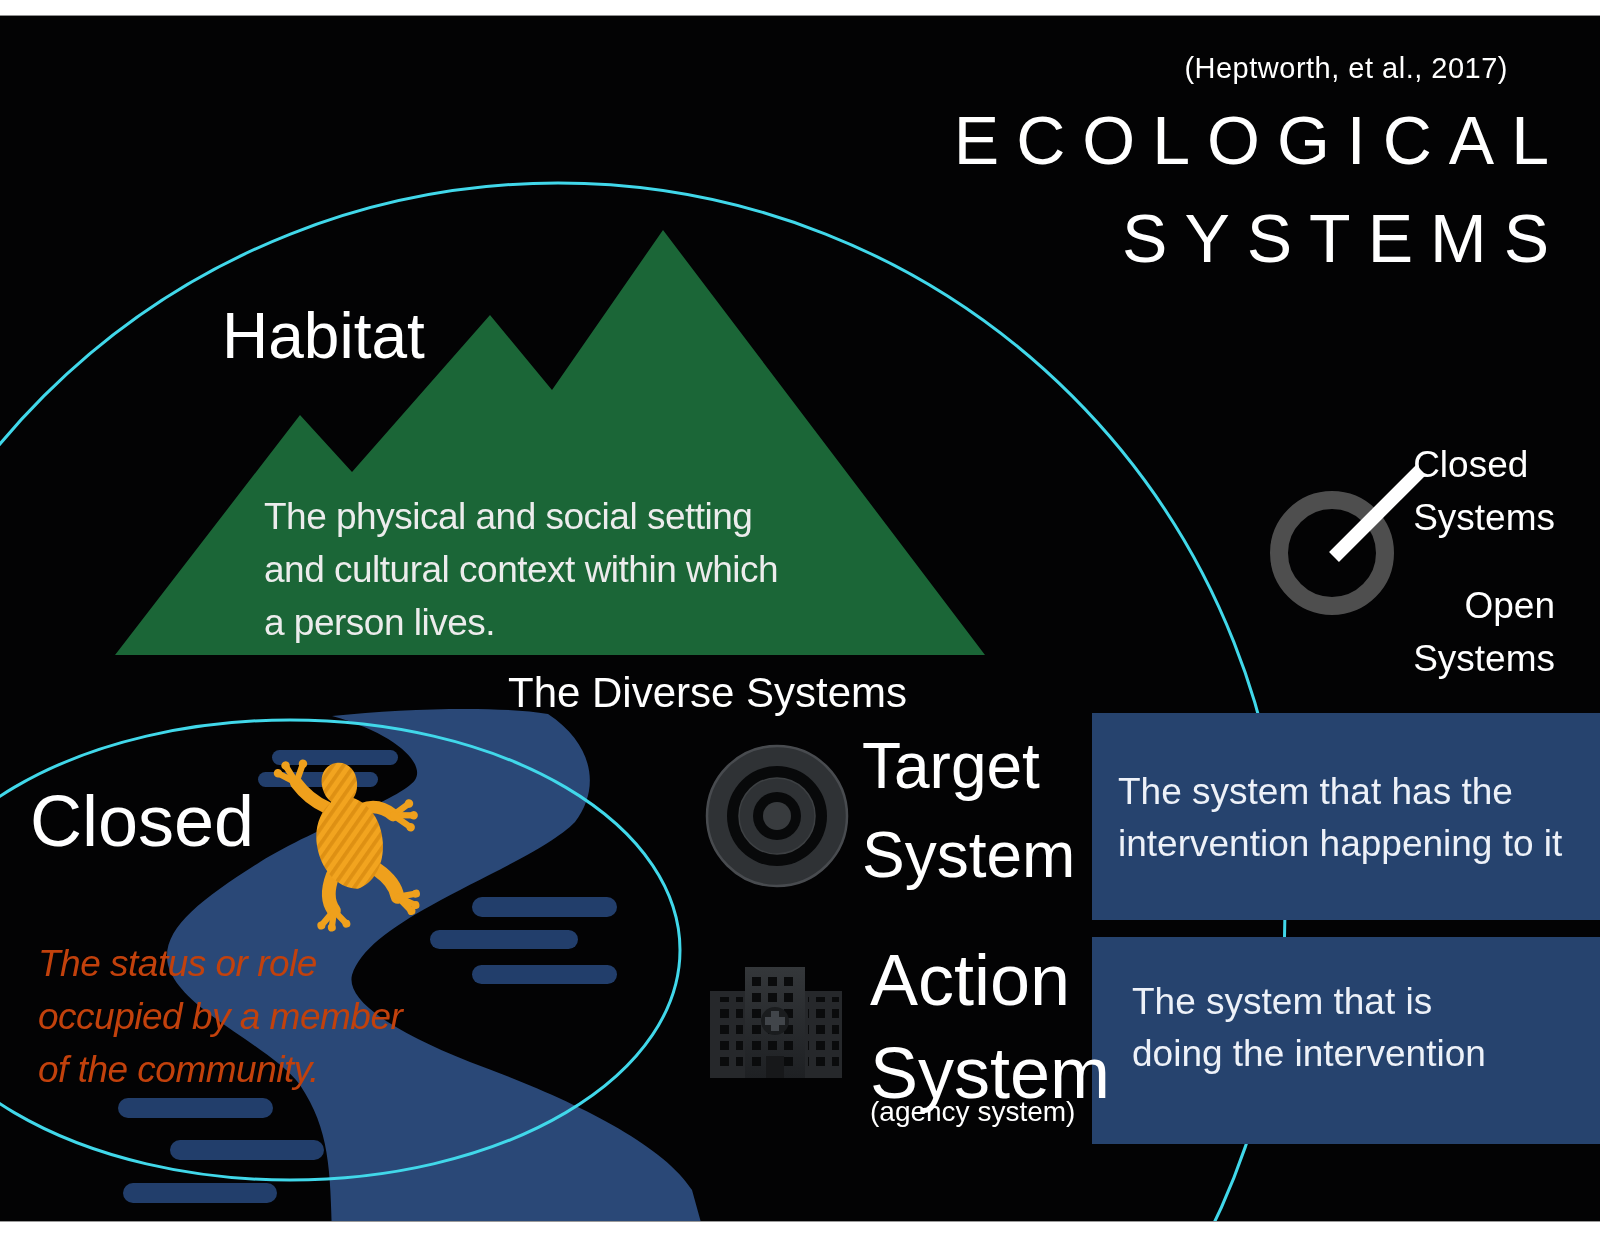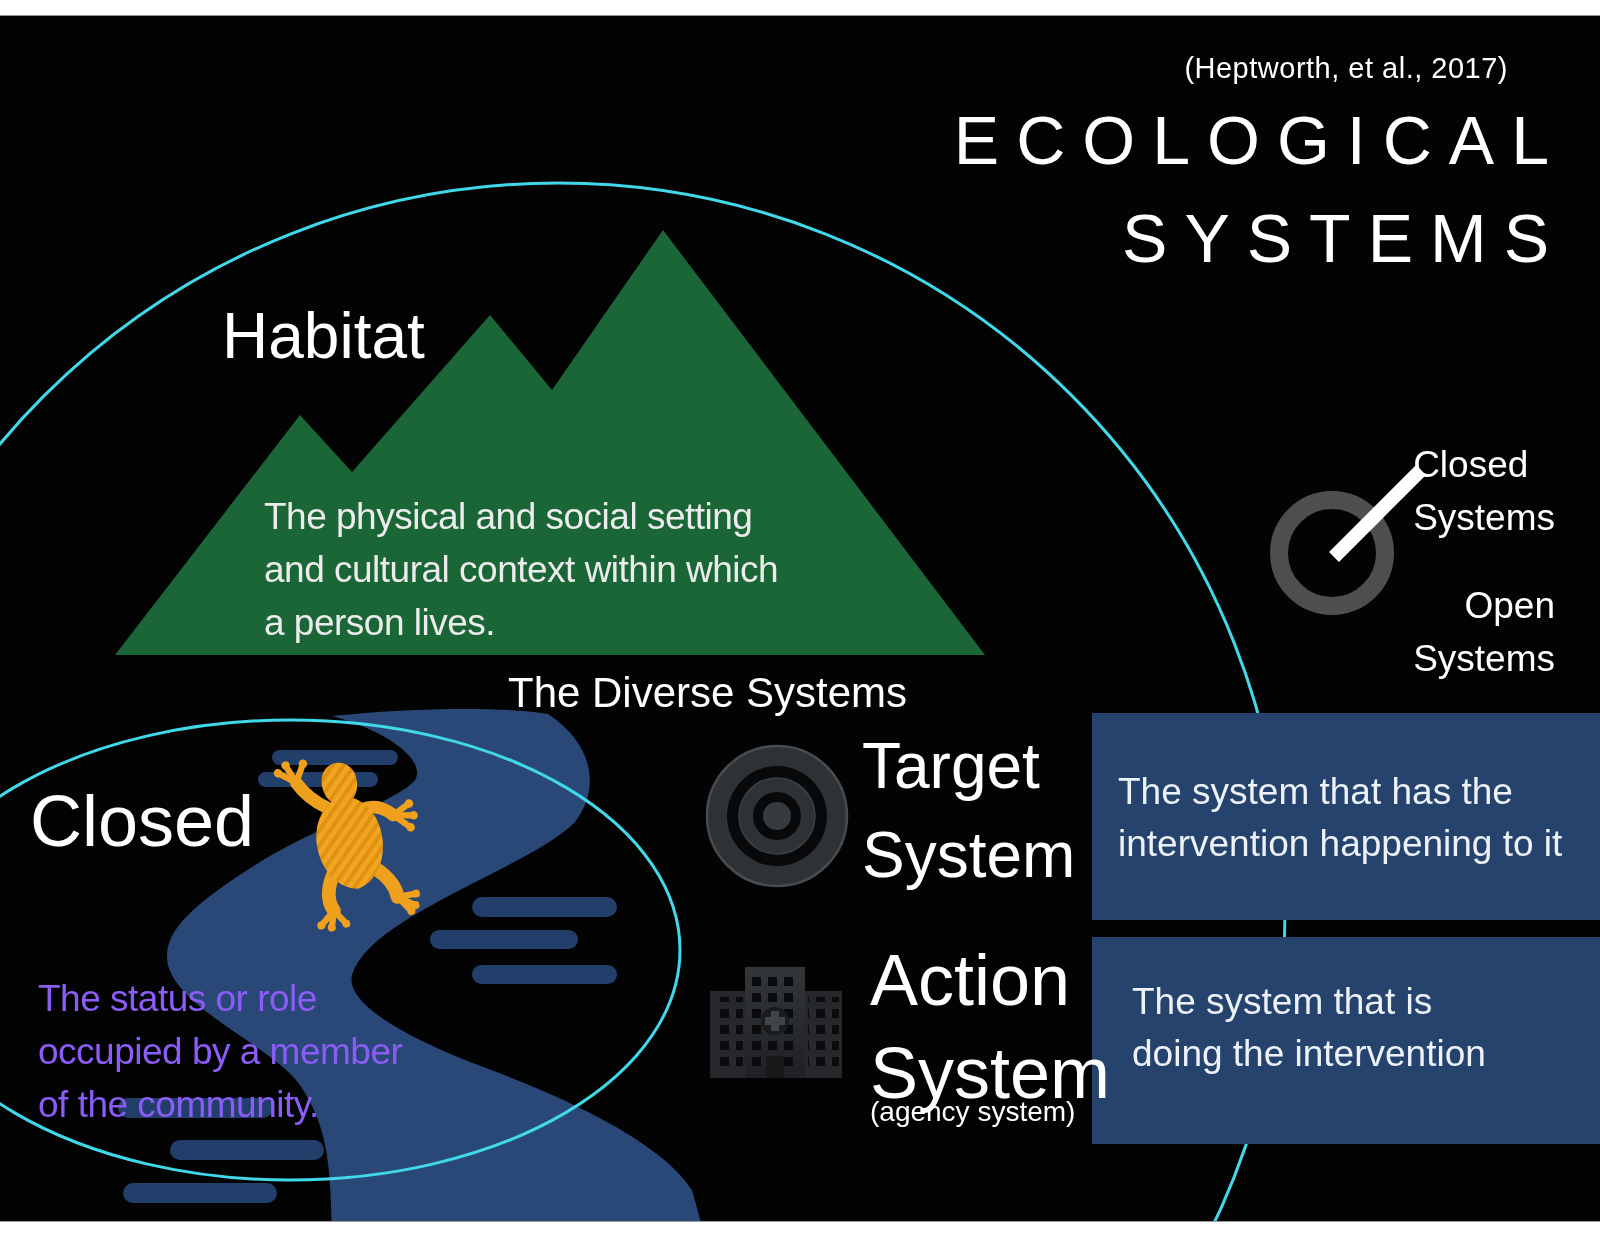--- a/index.html
+++ b/index.html
@@ -26,21 +26,21 @@
   #citation{right:92px;top:52px;font-size:29px;letter-spacing:0.5px;text-align:center;}
   .title-line{right:34px;font-size:68px;line-height:98px;letter-spacing:0.25em;text-align:right;font-weight:400;}
   #title-1{top:91px;}
   #title-2{top:189px;}
   #title-3{top:286px;}
   #closed-label{right:45px;top:438px;font-size:37px;line-height:53px;text-align:left;}
   #open-label{right:45px;top:579px;font-size:37px;line-height:53px;text-align:right;}
   #habitat-title{left:222px;top:301px;font-size:64px;line-height:70px;}
   #habitat-desc{left:264px;top:475px;font-size:37px;line-height:53px;letter-spacing:-0.5px;color:#ECECEC;margin-top:15px;}
   #niche-title{left:30px;top:782px;font-size:72px;line-height:79px;}
-  #niche-desc{left:38px;top:972px;font-size:37px;line-height:53px;letter-spacing:-0.5px;color:#8b5cf6;}
+  #niche-desc{left:38px;top:937px;font-size:37px;line-height:53px;letter-spacing:-0.5px;color:#c2410c;font-style:italic;}
   #diverse-heading{left:508px;top:670px;font-size:42px;line-height:46px;}
   #target-label{left:862px;top:722px;font-size:64px;line-height:89px;}
   #action-label{left:870px;top:934px;font-size:72px;line-height:93px;}
   #agency-label{left:870px;top:1095px;font-size:28px;line-height:34px;}
 </style>
 </head>
 <body>
 
 <div class="stage">
 

